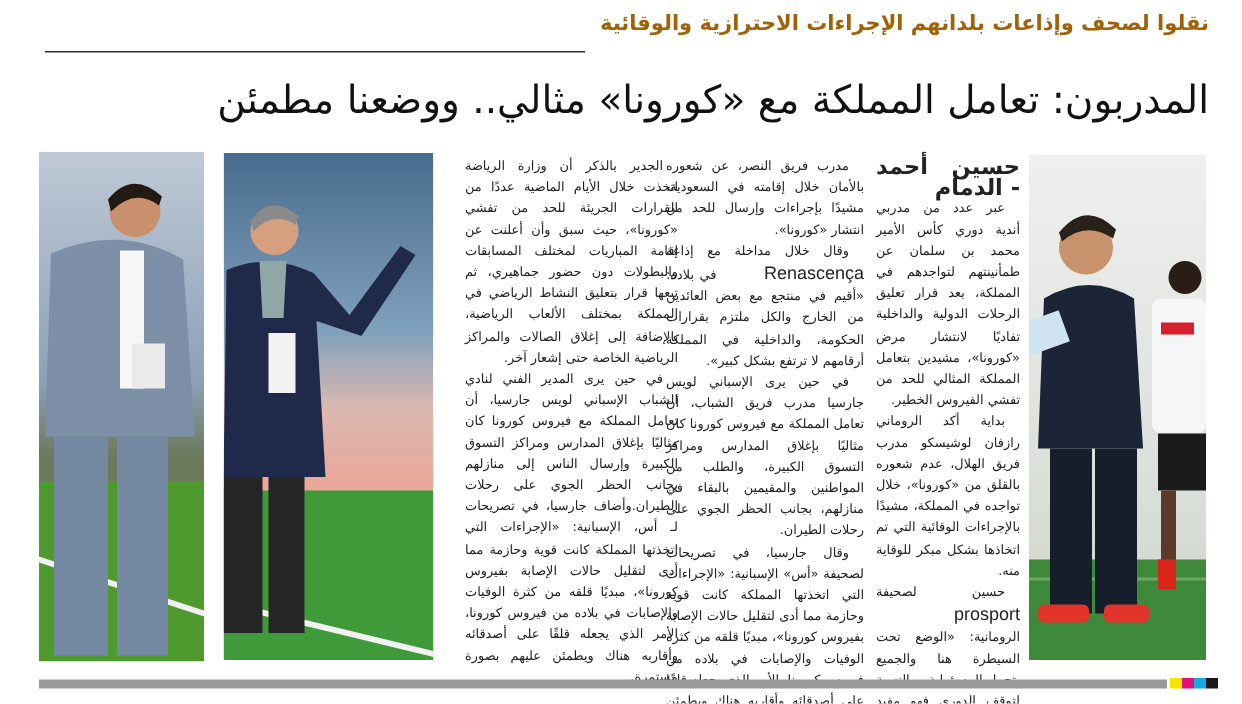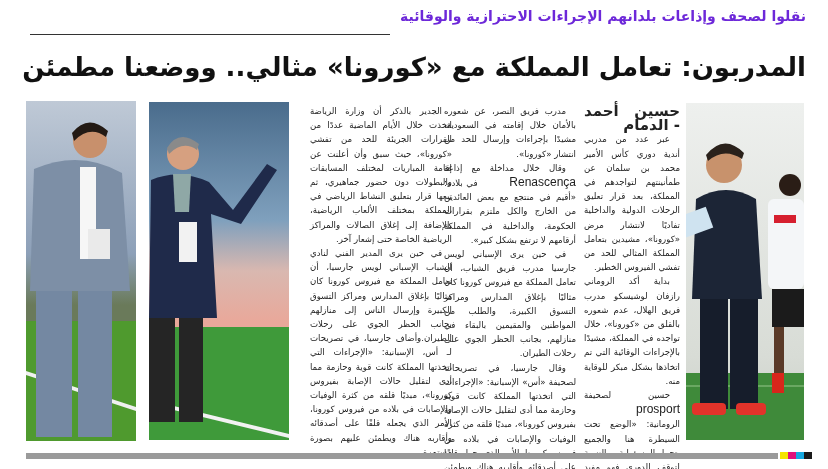--- a/index.html
+++ b/index.html
@@ -1,19 +1,19 @@
 <!DOCTYPE html>
 <html><head>
 <meta charset="utf-8">
 <style>
   html, body { margin:0; padding:0; background:#ffffff; }
   body { width:828px; height:469px; position:relative; overflow:hidden; font-family:"DejaVu Sans", sans-serif; color:#1a1a1a; }
-  .kicker { position:absolute; top:8px; right:22px; font-family:"DejaVu Sans", sans-serif; font-weight:bold; font-size:14px; direction:rtl; color:#6d28d9; }
+  .kicker { position:absolute; top:8px; right:22px; font-family:"DejaVu Sans", sans-serif; font-weight:bold; font-size:14px; direction:rtl; color:#a16207; }
   .kicker-rule { position:absolute; top:34px; left:30px; width:360px; height:1px; background:#333; }
-  .headline { position:absolute; top:52px; right:22px; font-family:"DejaVu Sans", sans-serif; font-weight:bold; font-size:26px; direction:rtl; color:#111; letter-spacing:-0.5px; white-space:nowrap; }
+  .headline { position:absolute; top:52px; right:22px; font-family:"DejaVu Sans", sans-serif; font-weight:normal; font-size:26px; direction:rtl; color:#111; letter-spacing:-0.5px; white-space:nowrap; }
   .col { position:absolute; direction:rtl; text-align:justify; font-size:8.6px; line-height:14.2px; color:#222; }
   .col p { margin:0; text-indent:10px; }
   .byline { font-weight:bold; font-size:15px; margin-bottom:10px; text-indent:0 !important; }
   .latin { font-family:"Liberation Sans", sans-serif; font-size:12px; direction:ltr; unicode-bidi:embed;margin-left:28px; }
   .photo { position:absolute; overflow:hidden; }
   .footer-bar { position:absolute; left:26px; top:453px; width:752px; height:6px; background:#9a9a9a; }
   .swatch { position:absolute; top:452px; width:8px; height:7px; }
 </style>
 </head>
 <body>

